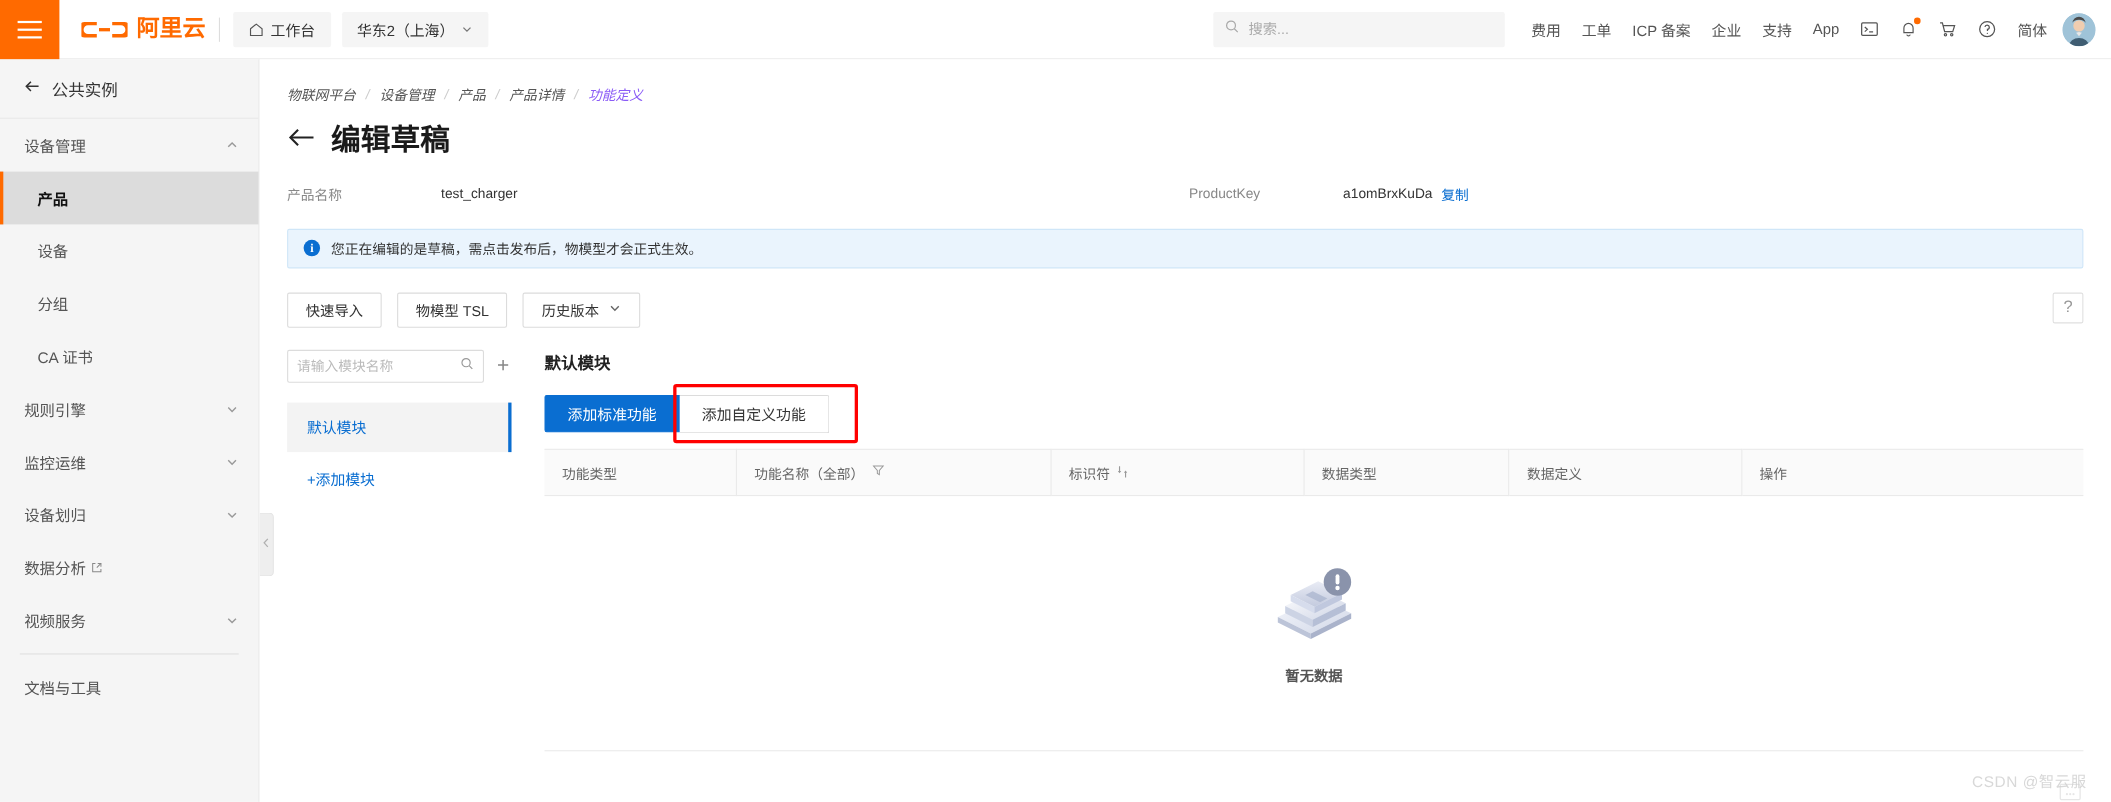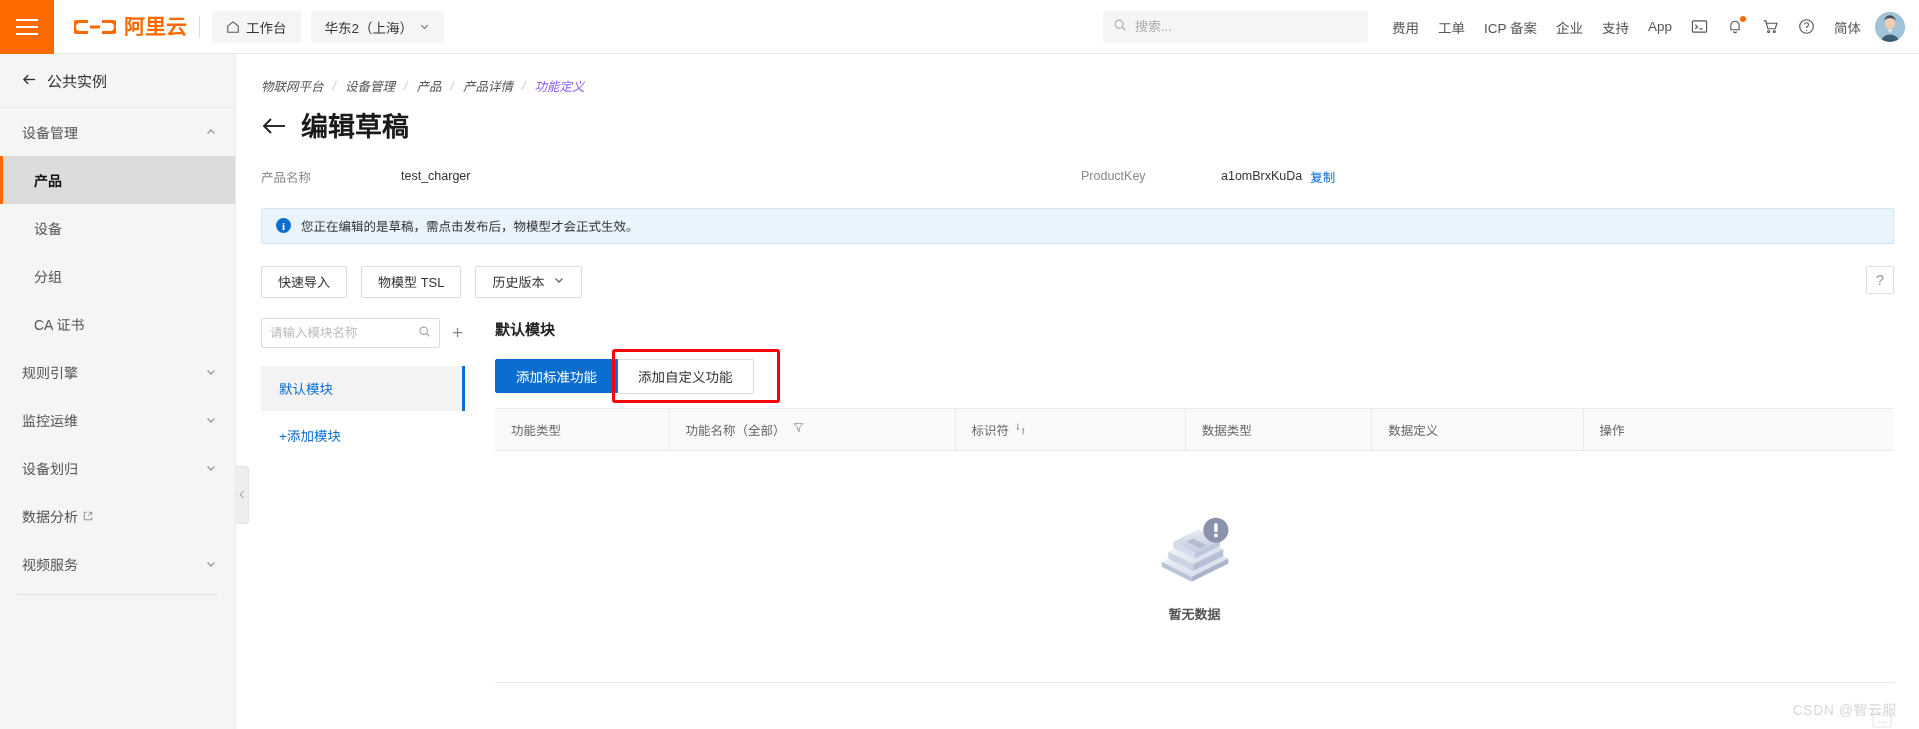--- a/index.html
+++ b/index.html
@@ -453,20 +453,23 @@
     <span class="lbl">视频服务</span>
     <span class="chev">
       <svg width="12" height="12" viewBox="0 0 12 12" fill="none" stroke="#999" stroke-width="1.3">
           <path d="M2.5 4.5 L6 8 L9.5 4.5"></path>
         </svg>
     </span>
   </div>
 
   <div class="side-sep"></div>
 
+  <div class="side-item">
+    <span class="lbl">文档与工具</span>
+  </div>
 </div>
 
 <div class="collapse-handle">
   <span>
     <svg width="8" height="11" viewBox="0 0 8 12" fill="none" stroke="#b0b0b0" stroke-width="1.3">
       <path d="M5.6 2 L2 6 L5.6 10"></path>
     </svg>
   </span>
 </div>
 

